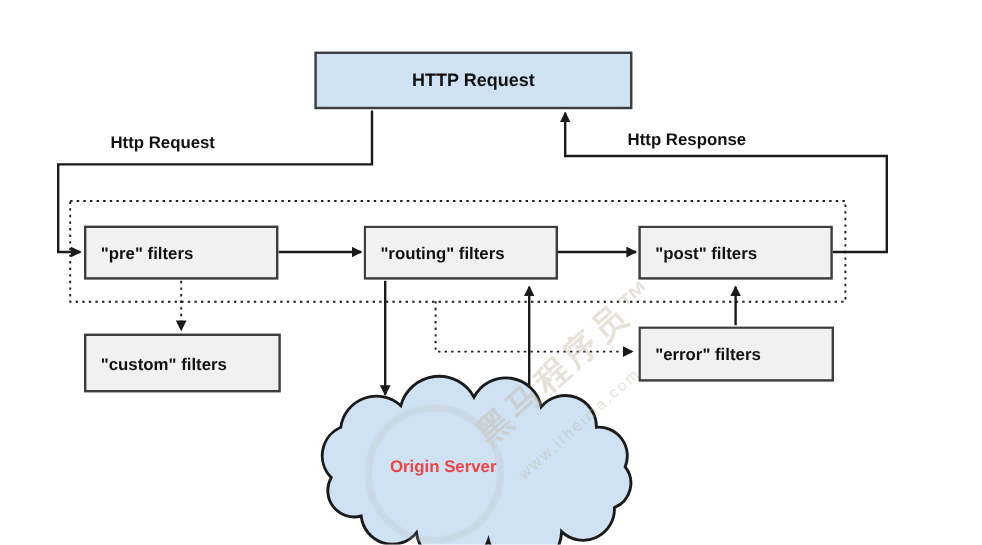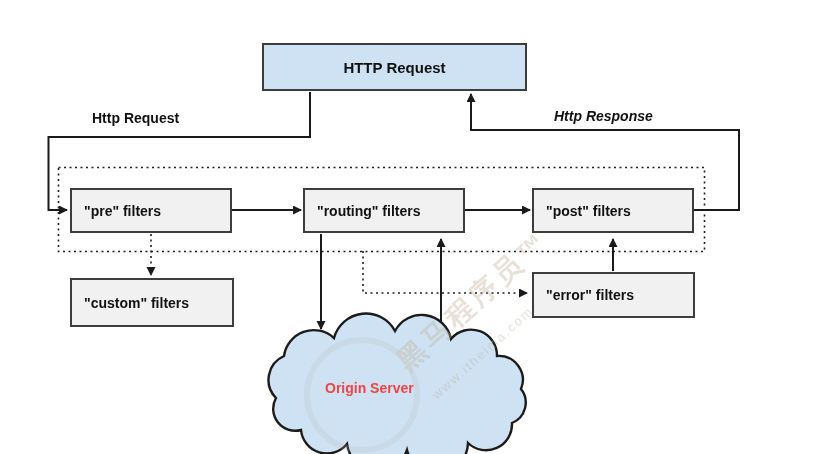--- a/index.html
+++ b/index.html
@@ -46,21 +46,21 @@
     color: #ef4444;
     text-align: left;
   }
   #http-request-box { left: 262px; top: 43px;  width: 265px; height: 48px; }
   #pre-box          { left: 70px;  top: 188px; width: 162px; height: 45px; }
   #routing-box      { left: 303px; top: 188px; width: 162px; height: 45px; }
   #post-box         { left: 532px; top: 188px; width: 162px; height: 45px; }
   #custom-box       { left: 70px;  top: 278px; width: 164px; height: 49px; }
   #error-box        { left: 532px; top: 272px; width: 163px; height: 46px; }
   #label-request    { left: 92px;  top: 110px; }
-  #label-response   { left: 554px; top: 108px; font-style: italic; }
+  #label-response   { left: 523px; top: 108px; }
   #label-origin     { left: 325px; top: 380px; width: 130px; }
 </style>
 </head>
 <body>
 
 <div id="canvas">
 
   <svg id="wires" width="818" height="454" viewBox="0 0 818 454">
     <defs>
       <marker id="arrow" markerUnits="userSpaceOnUse" markerWidth="10" markerHeight="10" refX="8" refY="4.5" orient="auto">

